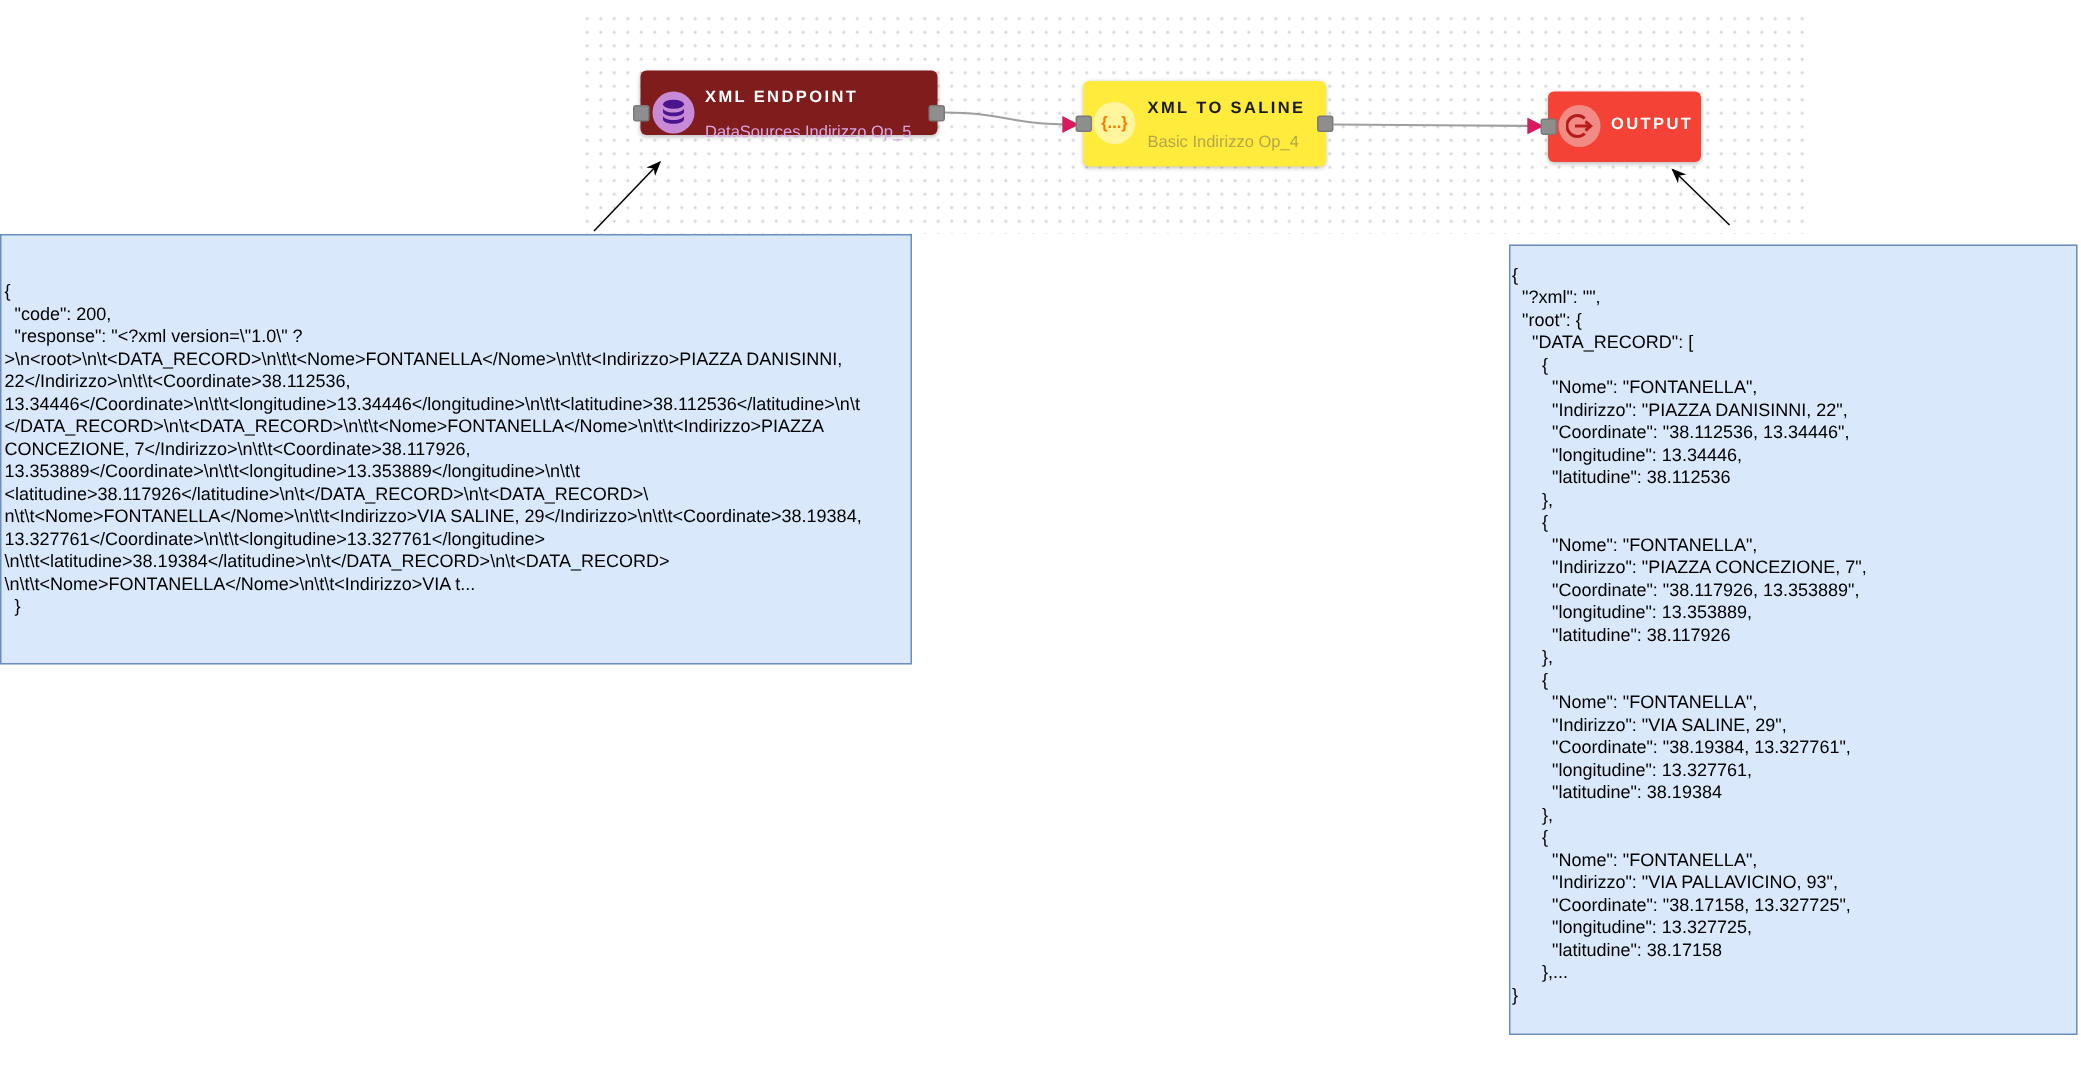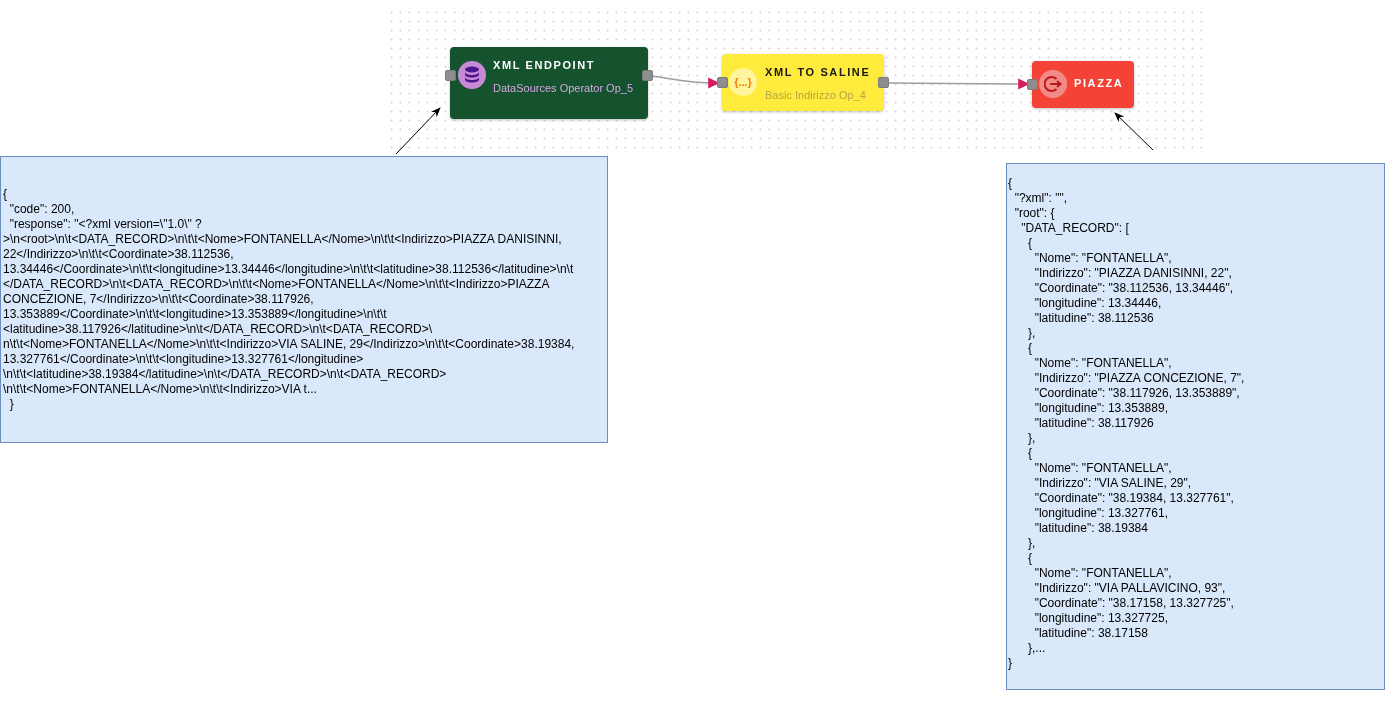--- a/index.html
+++ b/index.html
@@ -7,21 +7,21 @@
          font-family:"Liberation Sans", sans-serif; }
   .canvas { position:absolute; left:385px; top:6px; width:822px; height:150px;
             background-image: radial-gradient(circle, #d6d6d6 0.8px, transparent 1.2px);
             background-size: 9px 9px; background-position: 2px 2px; }
   .node { position:absolute; border-radius:4px; box-shadow:0 1px 3px rgba(0,0,0,0.25); }
   .node .icon-wrap { position:absolute; width:28px; height:28px; border-radius:50%;
             display:flex; align-items:center; justify-content:center; }
   .node .title { position:absolute; font-weight:bold; font-size:11px; letter-spacing:1.6px; }
   .node .subtitle { position:absolute; font-size:11px; }
   .port { position:absolute; width:9px; height:9px; background:#8e8e8e; border:1px solid #7a7a7a; border-radius:2px; }
-  .n-endpoint { left:450px; top:47px; width:198px; height:72px; background:#14532d; }
+  .n-endpoint { left:427px; top:47px; width:198px; height:43px; background:#7f1d1d; }
   .n-endpoint .icon-wrap { left:8px; top:14px; background:#c88ad6; }
   .n-endpoint .title { left:43px; top:12px; color:#ffffff; }
   .n-endpoint .subtitle { left:43px; top:35px; color:#d9a6e3; }
   .n-xml { left:722px; top:54px; width:162px; height:57px; background:#ffeb3b; }
   .n-xml .icon-wrap { left:7px; top:14px; background:#fff59d; color:#f57c00; font-weight:bold; font-size:11px; }
   .n-xml .title { left:43px; top:12px; color:#1a1a1a; }
   .n-xml .subtitle { left:43px; top:35px; color:#b5a64a; }
   .n-output { left:1032px; top:61px; width:102px; height:47px; background:#f44336; }
   .n-output .icon-wrap { left:7px; top:9px; background:#f28b85; }
   .n-output .title { left:42px; top:16px; color:#ffffff; }
@@ -54,42 +54,42 @@
 <div class="node n-endpoint">
   <div class="port" style="left:-5px; top:23px;"></div>
   <div class="icon-wrap">
     <svg width="16" height="18" viewBox="0 0 16 18">
       <ellipse cx="8" cy="3.5" rx="7" ry="3" fill="#4a148c"></ellipse>
       <path d="M1,6 v2.5 c0,1.7 3.1,3 7,3 s7,-1.3 7,-3 V6 c0,1.7 -3.1,3 -7,3 s-7,-1.3 -7,-3z" fill="#4a148c"></path>
       <path d="M1,11 v2.5 c0,1.7 3.1,3 7,3 s7,-1.3 7,-3 V11 c0,1.7 -3.1,3 -7,3 s-7,-1.3 -7,-3z" fill="#4a148c"></path>
     </svg>
   </div>
   <div class="title">XML ENDPOINT</div>
-  <div class="subtitle">DataSources Operator Op_5</div>
+  <div class="subtitle">DataSources Indirizzo Op_5</div>
   <div class="port" style="right:-5px; top:23px;"></div>
 </div>
 
 <div class="node n-xml">
   <div class="port" style="left:-5px; top:23px;"></div>
   <div class="icon-wrap">{...}</div>
   <div class="title">XML TO SALINE</div>
   <div class="subtitle">Basic Indirizzo Op_4</div>
   <div class="port" style="right:-5px; top:23px;"></div>
 </div>
 
 <div class="node n-output">
   <div class="port" style="left:-5px; top:18px;"></div>
   <div class="icon-wrap">
     <svg width="18" height="18" viewBox="0 0 18 18">
       <path d="M12.5,4 A7,7 0 1 0 12.5,14" stroke="#b71c1c" stroke-width="2" fill="none"></path>
       <line x1="6" y1="9" x2="16" y2="9" stroke="#b71c1c" stroke-width="2"></line>
       <path d="M13,6 L16.5,9 L13,12" stroke="#b71c1c" stroke-width="2" fill="none"></path>
     </svg>
   </div>
-  <div class="title">PIAZZA</div>
+  <div class="title">OUTPUT</div>
 </div>
 
 <div class="note note-left">{
   "code": 200,
   "response": "&lt;?xml version=\"1.0\" ?
 &gt;\n&lt;root&gt;\n\t&lt;DATA_RECORD&gt;\n\t\t&lt;Nome&gt;FONTANELLA&lt;/Nome&gt;\n\t\t&lt;Indirizzo&gt;PIAZZA DANISINNI,
 22&lt;/Indirizzo&gt;\n\t\t&lt;Coordinate&gt;38.112536,
 13.34446&lt;/Coordinate&gt;\n\t\t&lt;longitudine&gt;13.34446&lt;/longitudine&gt;\n\t\t&lt;latitudine&gt;38.112536&lt;/latitudine&gt;\n\t
 &lt;/DATA_RECORD&gt;\n\t&lt;DATA_RECORD&gt;\n\t\t&lt;Nome&gt;FONTANELLA&lt;/Nome&gt;\n\t\t&lt;Indirizzo&gt;PIAZZA
 CONCEZIONE, 7&lt;/Indirizzo&gt;\n\t\t&lt;Coordinate&gt;38.117926,

